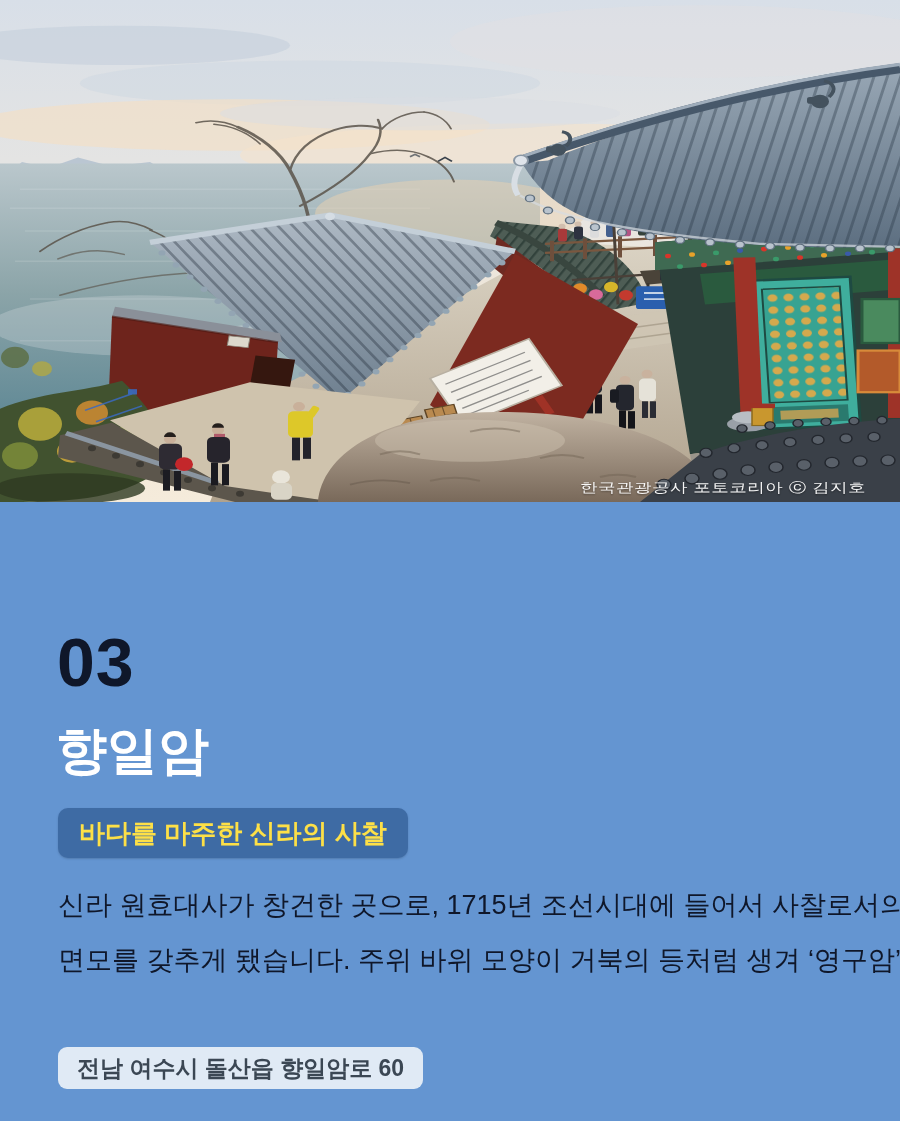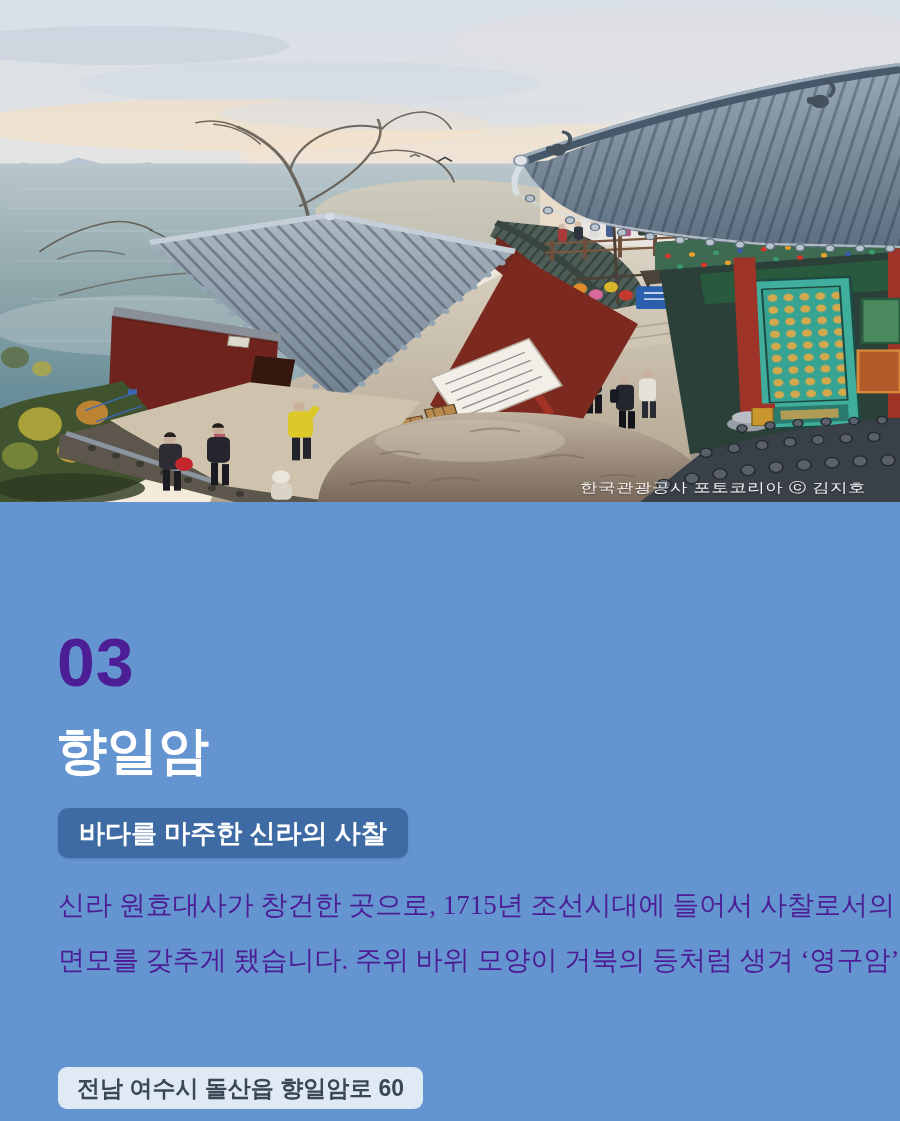--- a/index.html
+++ b/index.html
@@ -8,47 +8,46 @@
     position:relative; width:900px; height:1121px; margin:0 auto;
     background:#6495d1; overflow:hidden;
   }
   .photo-wrap{ position:absolute; top:0; left:0; width:900px; height:502px; }
   .photo-wrap svg{ display:block; width:100%; height:100%; }
   .credit-text{
     font-size:17.5px; font-weight:500; letter-spacing:.5px;
   }
   .section-number{
     position:absolute; left:57px; top:628px; z-index:3;
-    font-size:68px; font-weight:800; color:#4c1d95; line-height:1;
+    font-size:68px; font-weight:800; color:#0f172a; line-height:1;
     letter-spacing:1px;
   }
   .section-title{
     position:absolute; left:56px; top:722px; z-index:3;
     font-size:51px; font-weight:800; color:#ffffff; line-height:1.15;
   }
   .subtitle-badge{
     position:absolute; left:58px; top:808px; z-index:3;
     height:50px; line-height:50px; padding:0 21px;
     background:#3e6ba4; border-radius:10px;
-    color:#ffffff; font-size:26px; font-weight:700;
+    color:#fde047; font-size:26px; font-weight:700;
     display:inline-block; white-space:nowrap;
     box-shadow:0 1px 2px rgba(30,50,80,.25);
   }
   .description{
     position:absolute; left:58px; top:878px; width:810px; z-index:3;
-    color:#4c1d95; font-size:27px; font-weight:500; line-height:55px;
+    color:#0f172a; font-size:27px; font-weight:500; line-height:55px;
     white-space:nowrap;
-    font-family:Liberation Serif, serif;
   }
   .address-badge{
     position:absolute; left:58px; top:1047px; z-index:3;
     height:42px; line-height:42px; padding:0 19px;
     background:#e0eaf5; border-radius:9px;
     color:#3b4754; font-size:23px; font-weight:600;
-    display:inline-block; white-space:nowrap;margin-top:20px;
+    display:inline-block; white-space:nowrap;
   }
 </style>
 </head>
 <body>
 
 <div class="card">
 
   <div class="photo-wrap">
     <svg viewBox="0 0 900 663" preserveAspectRatio="none">
       <defs>

